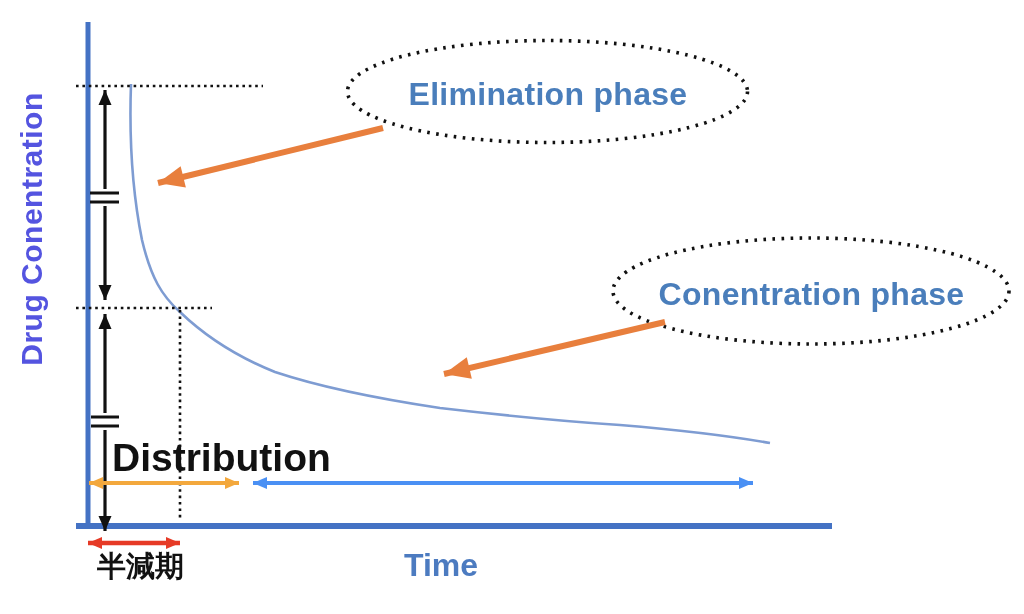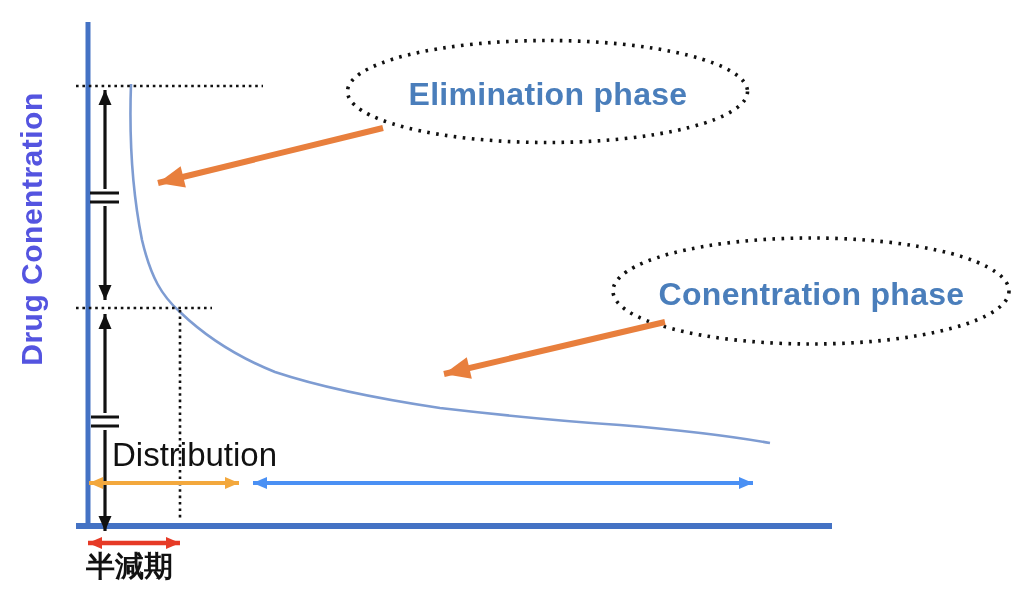--- a/index.html
+++ b/index.html
@@ -13,24 +13,24 @@
     left:-112px;top:212px;width:290px;height:34px;text-align:center;
     transform:rotate(-90deg);
     color:var(--c-y-label);font-size:30px;font-weight:600;letter-spacing:.5px;
   }
   .callout-text{
     position:absolute;display:flex;align-items:center;justify-content:center;
     color:var(--c-phase-text);font-size:32px;font-weight:600;letter-spacing:.3px;
   }
   .callout-distribution{left:348px;top:44px;width:400px;height:100px;}
   .callout-elimination{left:613px;top:243px;width:397px;height:102px;}
-  .span-label{color:var(--c-ink);font-size:33px;font-weight:400;text-align:left;}
+  .span-label{color:var(--c-ink);font-size:39px;font-weight:700;text-align:left;}
   .span-distribution{left:112px;top:438px;width:182px;}
   .span-elimination{left:413px;top:438px;width:180px;}
-  .half-life{left:86px;top:551px;width:98px;text-align:left;
+  .half-life{left:86px;top:551px;width:98px;text-align:right;
     color:var(--c-ink);font-size:29px;font-weight:700;}
   .time-label{left:398px;top:549px;width:86px;text-align:center;
     color:var(--c-time-label);font-size:32px;font-weight:600;}
 </style>
 </head>
 <body>
 
 <div class="stage">
 
   <svg width="1024" height="614" viewBox="0 0 1024 614">
@@ -93,13 +93,14 @@
 
   <div class="callout-text callout-distribution">Elimination phase</div>
 
   <div class="callout-text callout-elimination">Conentration phase</div>
 
   <div class="lbl span-label span-distribution">Distribution</div>
 
 
   <div class="lbl half-life">半減期</div>
 
+  <div class="lbl time-label">Time</div>
 </div>
 
 </body></html>

